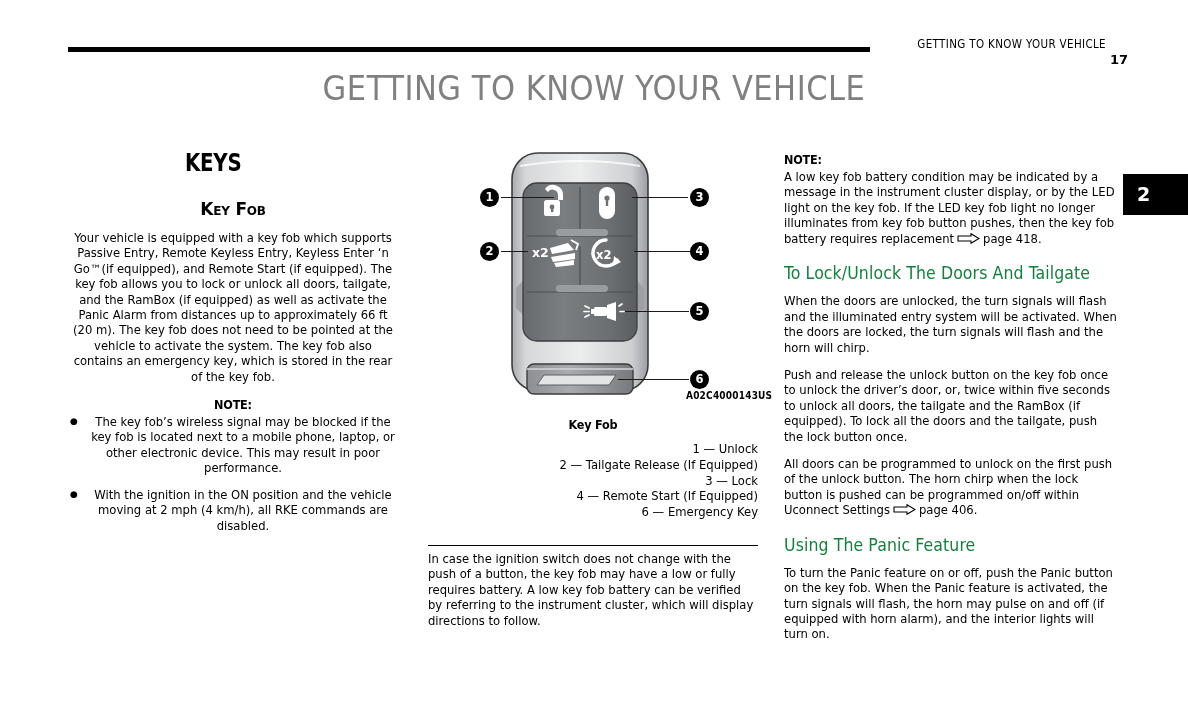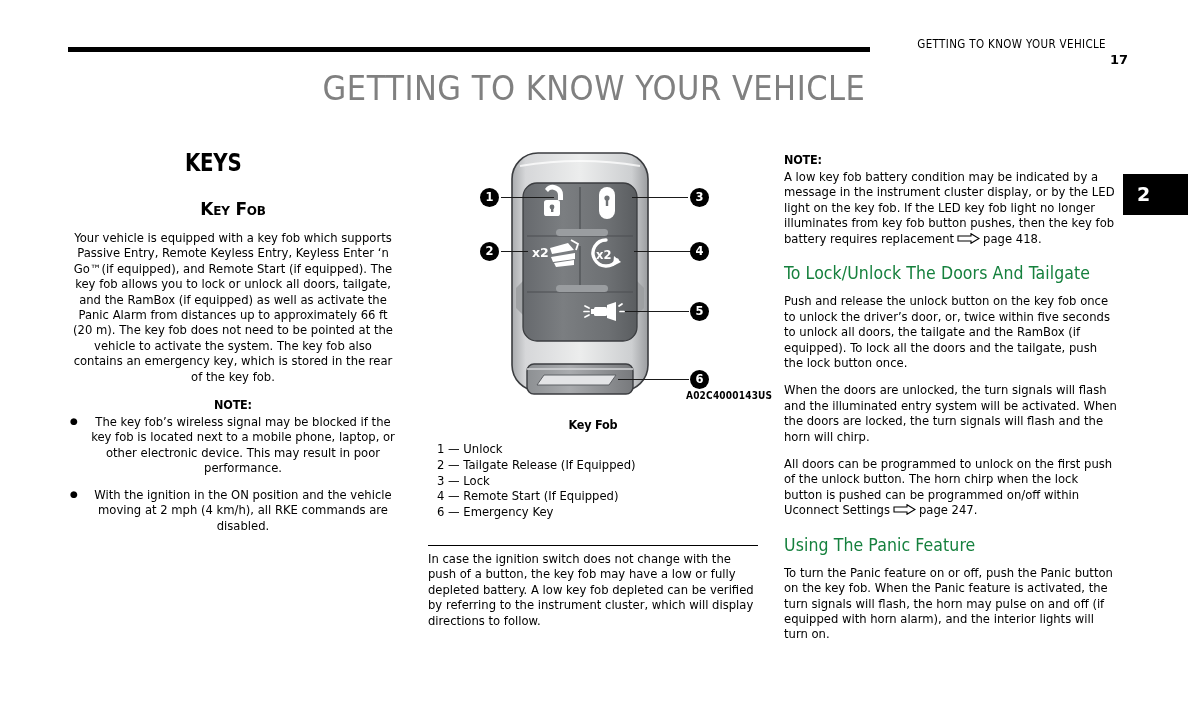--- a/index.html
+++ b/index.html
@@ -92,21 +92,21 @@
 
   
   #fig-wrap { position:absolute; left:428px; top:140px; width:330px; height:275px; }
   #fig-caption {
     position:absolute; left:428px; top:417px; width:330px;
     text-align:center; font-weight:bold; font-size:12.5px;
     font-family:"DejaVu Sans Condensed","DejaVu Sans",sans-serif;
     letter-spacing:-.2px;
   }
   #legend { position:absolute; left:428px; top:442px; width:330px; }
-  #legend ol { list-style:none; margin:0; padding:0 0 0 9px; }
+  #legend ol { list-style:none; margin:0; padding:0 0 0 9px;text-align:right; }
   #legend li { font-size:11.6px; line-height:15.8px; margin:0; }
   #legend-rule { position:absolute; left:428px; top:545px; width:330px; height:1.4px; background:#000; }
   #legend-note { position:absolute; left:428px; top:552px; width:330px; }
   #legend-note p { margin:0; }
 
   #partno {
     position:absolute; left:686px; top:390px;
     font-size:10px; letter-spacing:.2px; font-weight:bold;
     font-family:"DejaVu Sans Condensed","DejaVu Sans",sans-serif;
   }
@@ -267,44 +267,44 @@
   <ol>
     <li>1 — Unlock</li>
     <li>2 — Tailgate Release (If Equipped)</li>
     <li>3 — Lock</li>
     <li>4 — Remote Start (If Equipped)</li>
     <li>6 — Emergency Key</li>
   </ol>
 </div>
 <div id="legend-rule"></div>
 <div id="legend-note">
-  <p>In case the ignition switch does not change with the push of a button, the key fob may have a low or fully depleted battery. A low key fob depleted can be verified by referring to the instrument cluster, which will display directions to follow.</p>
+  <p>In case the ignition switch does not change with the push of a button, the key fob may have a low or fully requires battery. A low key fob battery can be verified by referring to the instrument cluster, which will display directions to follow.</p>
 </div>
 
 <div class="col" id="col-right">
 
   <div class="note-label">NOTE:</div>
 
   <p>
     <span>A low key fob battery condition may be indicated by a message in the instrument cluster display, or by the LED light on the key fob. If the LED key fob light no longer illuminates from key fob button pushes, then the key fob battery requires replacement</span><span class="arrow-ref">
       <svg width="23" height="11" viewBox="0 0 23 11">
           <path d="M1 3 H14 V0.7 L22 5.5 L14 10.3 V8 H1 Z" fill="none" stroke="#000" stroke-width="1.1"></path>
         </svg>
     </span><span>page 418.</span>
   </p>
 
   <h2 class="lighthead">To Lock/Unlock The Doors And Tailgate</h2>
 
+  <p>When the doors are unlocked, the turn signals will flash and the illuminated entry system will be activated. When the doors are locked, the turn signals will flash and the horn will chirp.</p>
   <p>Push and release the unlock button on the key fob once to unlock the driver’s door, or, twice within five seconds to unlock all doors, the tailgate and the RamBox (if equipped). To lock all the doors and the tailgate, push the lock button once.</p>
-  <p>When the doors are unlocked, the turn signals will flash and the illuminated entry system will be activated. When the doors are locked, the turn signals will flash and the horn will chirp.</p>
 
   <p>
     <span>All doors can be programmed to unlock on the first push of the unlock button. The horn chirp when the lock button is pushed can be programmed on/off within Uconnect Settings</span><span class="arrow-ref">
       <svg width="23" height="11" viewBox="0 0 23 11">
           <path d="M1 3 H14 V0.7 L22 5.5 L14 10.3 V8 H1 Z" fill="none" stroke="#000" stroke-width="1.1"></path>
         </svg>
-    </span><span>page 247.</span>
+    </span><span>page 406.</span>
   </p>
 
   <h2 class="lighthead">Using The Panic Feature</h2>
 
   <p>To turn the Panic feature on or off, push the Panic button on the key fob. When the Panic feature is activated, the turn signals will flash, the horn may pulse on and off (if equipped with horn alarm), and the interior lights will turn on.</p>
 </div>
 
 </body></html>

